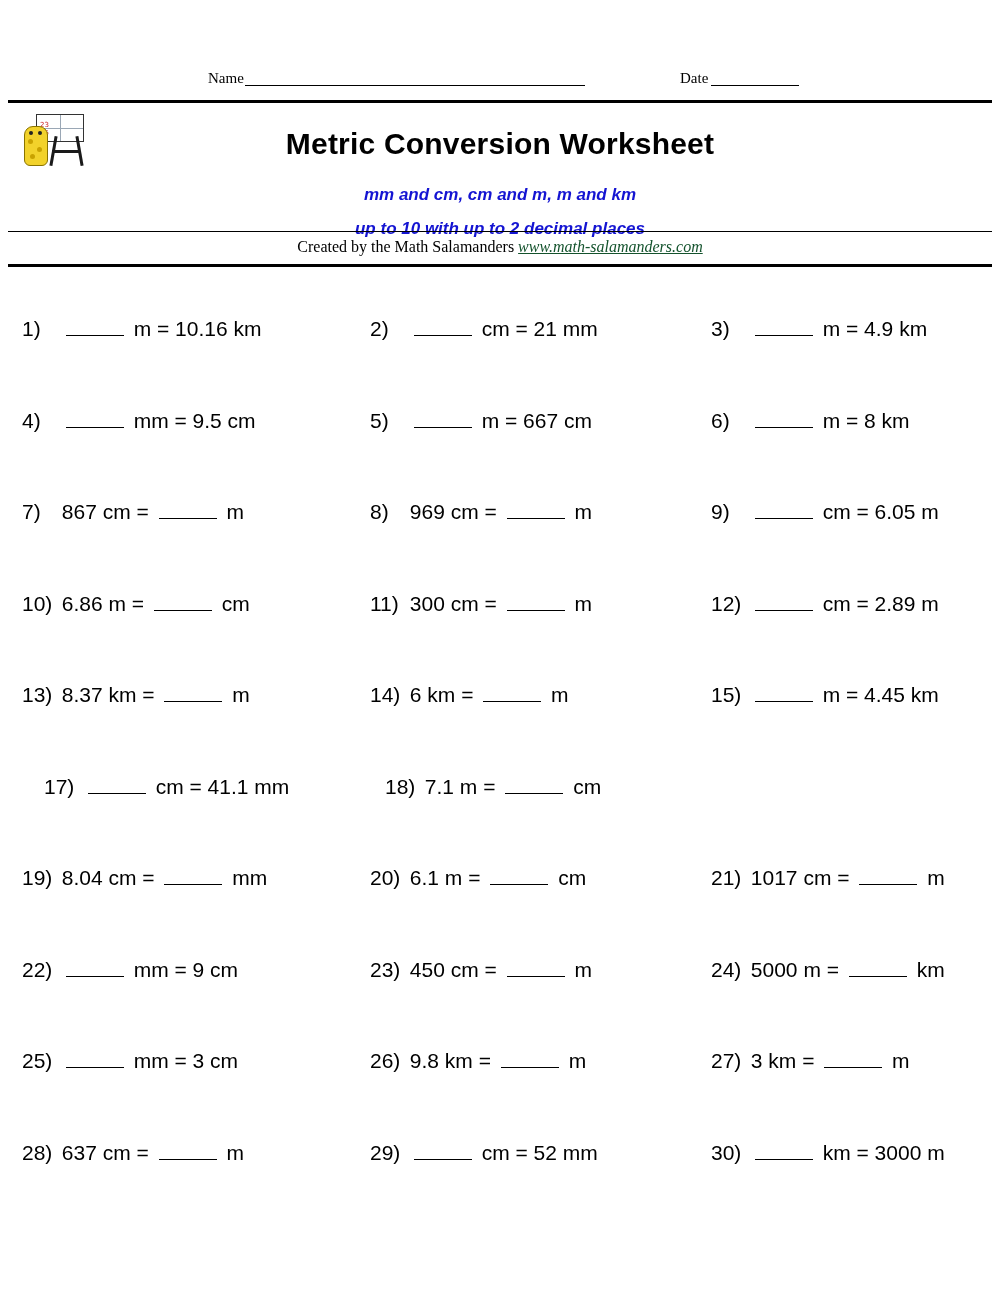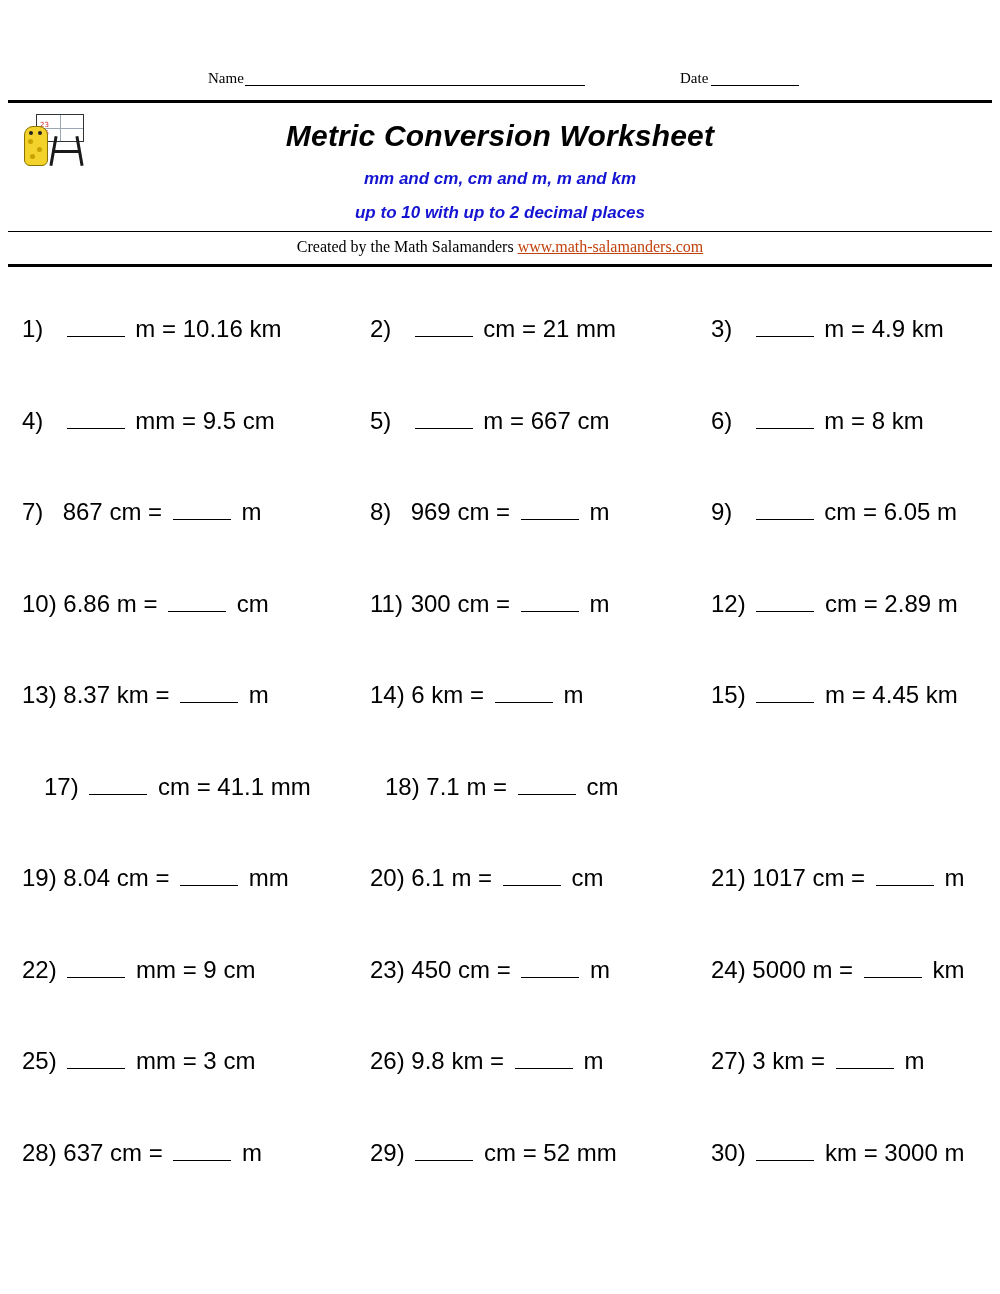--- a/index.html
+++ b/index.html
@@ -80,31 +80,31 @@
   .titleblock {
     position: absolute;
     top: 118px;
     left: 0;
     width: 1000px;
     text-align: center;
   }
   .title {
     font-size: 30px;
     font-weight: bold;
-    font-style: italic;
     letter-spacing: .2px;
     line-height: 36px;
+    margin-top: 8px;
   }
   .subtitle {
     font-size: 17px;
     font-weight: bold;
     font-style: italic;
     color: #1414d2;
     line-height: 26px;
-    margin-top: 12px;
+    margin-top: 20px;
   }
 
   
   .logo {
     position: absolute;
     left: 14px;
     top: 114px;
     width: 70px;
     height: 56px;
   }
@@ -181,37 +181,38 @@
   .credit {
     position: absolute;
     top: 238px;
     left: 0;
     width: 1000px;
     text-align: center;
     font-family: "Liberation Serif", serif;
     font-size: 16px;
   }
   .credit a {
-    color: #c2410c;
+    color: #14532d;
     text-decoration: underline;
+    font-style: italic;
   }
 
   
   .questions {
     position: absolute;
     top: 300px;
     left: 8px;
     width: 984px;
   }
   .qrow {
     display: flex;
     height: 91.5px;
   }
   .qcell {
-    font-size: 24px;
+    font-size: 21px;
     line-height: 26px;
     white-space: nowrap;
     padding-top: 16px;
     box-sizing: border-box;
   }
   .qcell.c1 { width: 326px; padding-left: 14px; }
   .qcell.c2 { width: 322px; padding-left: 36px; }
   .qcell.c3 { width: 336px; padding-left: 55px; }
 
   .qnum {

